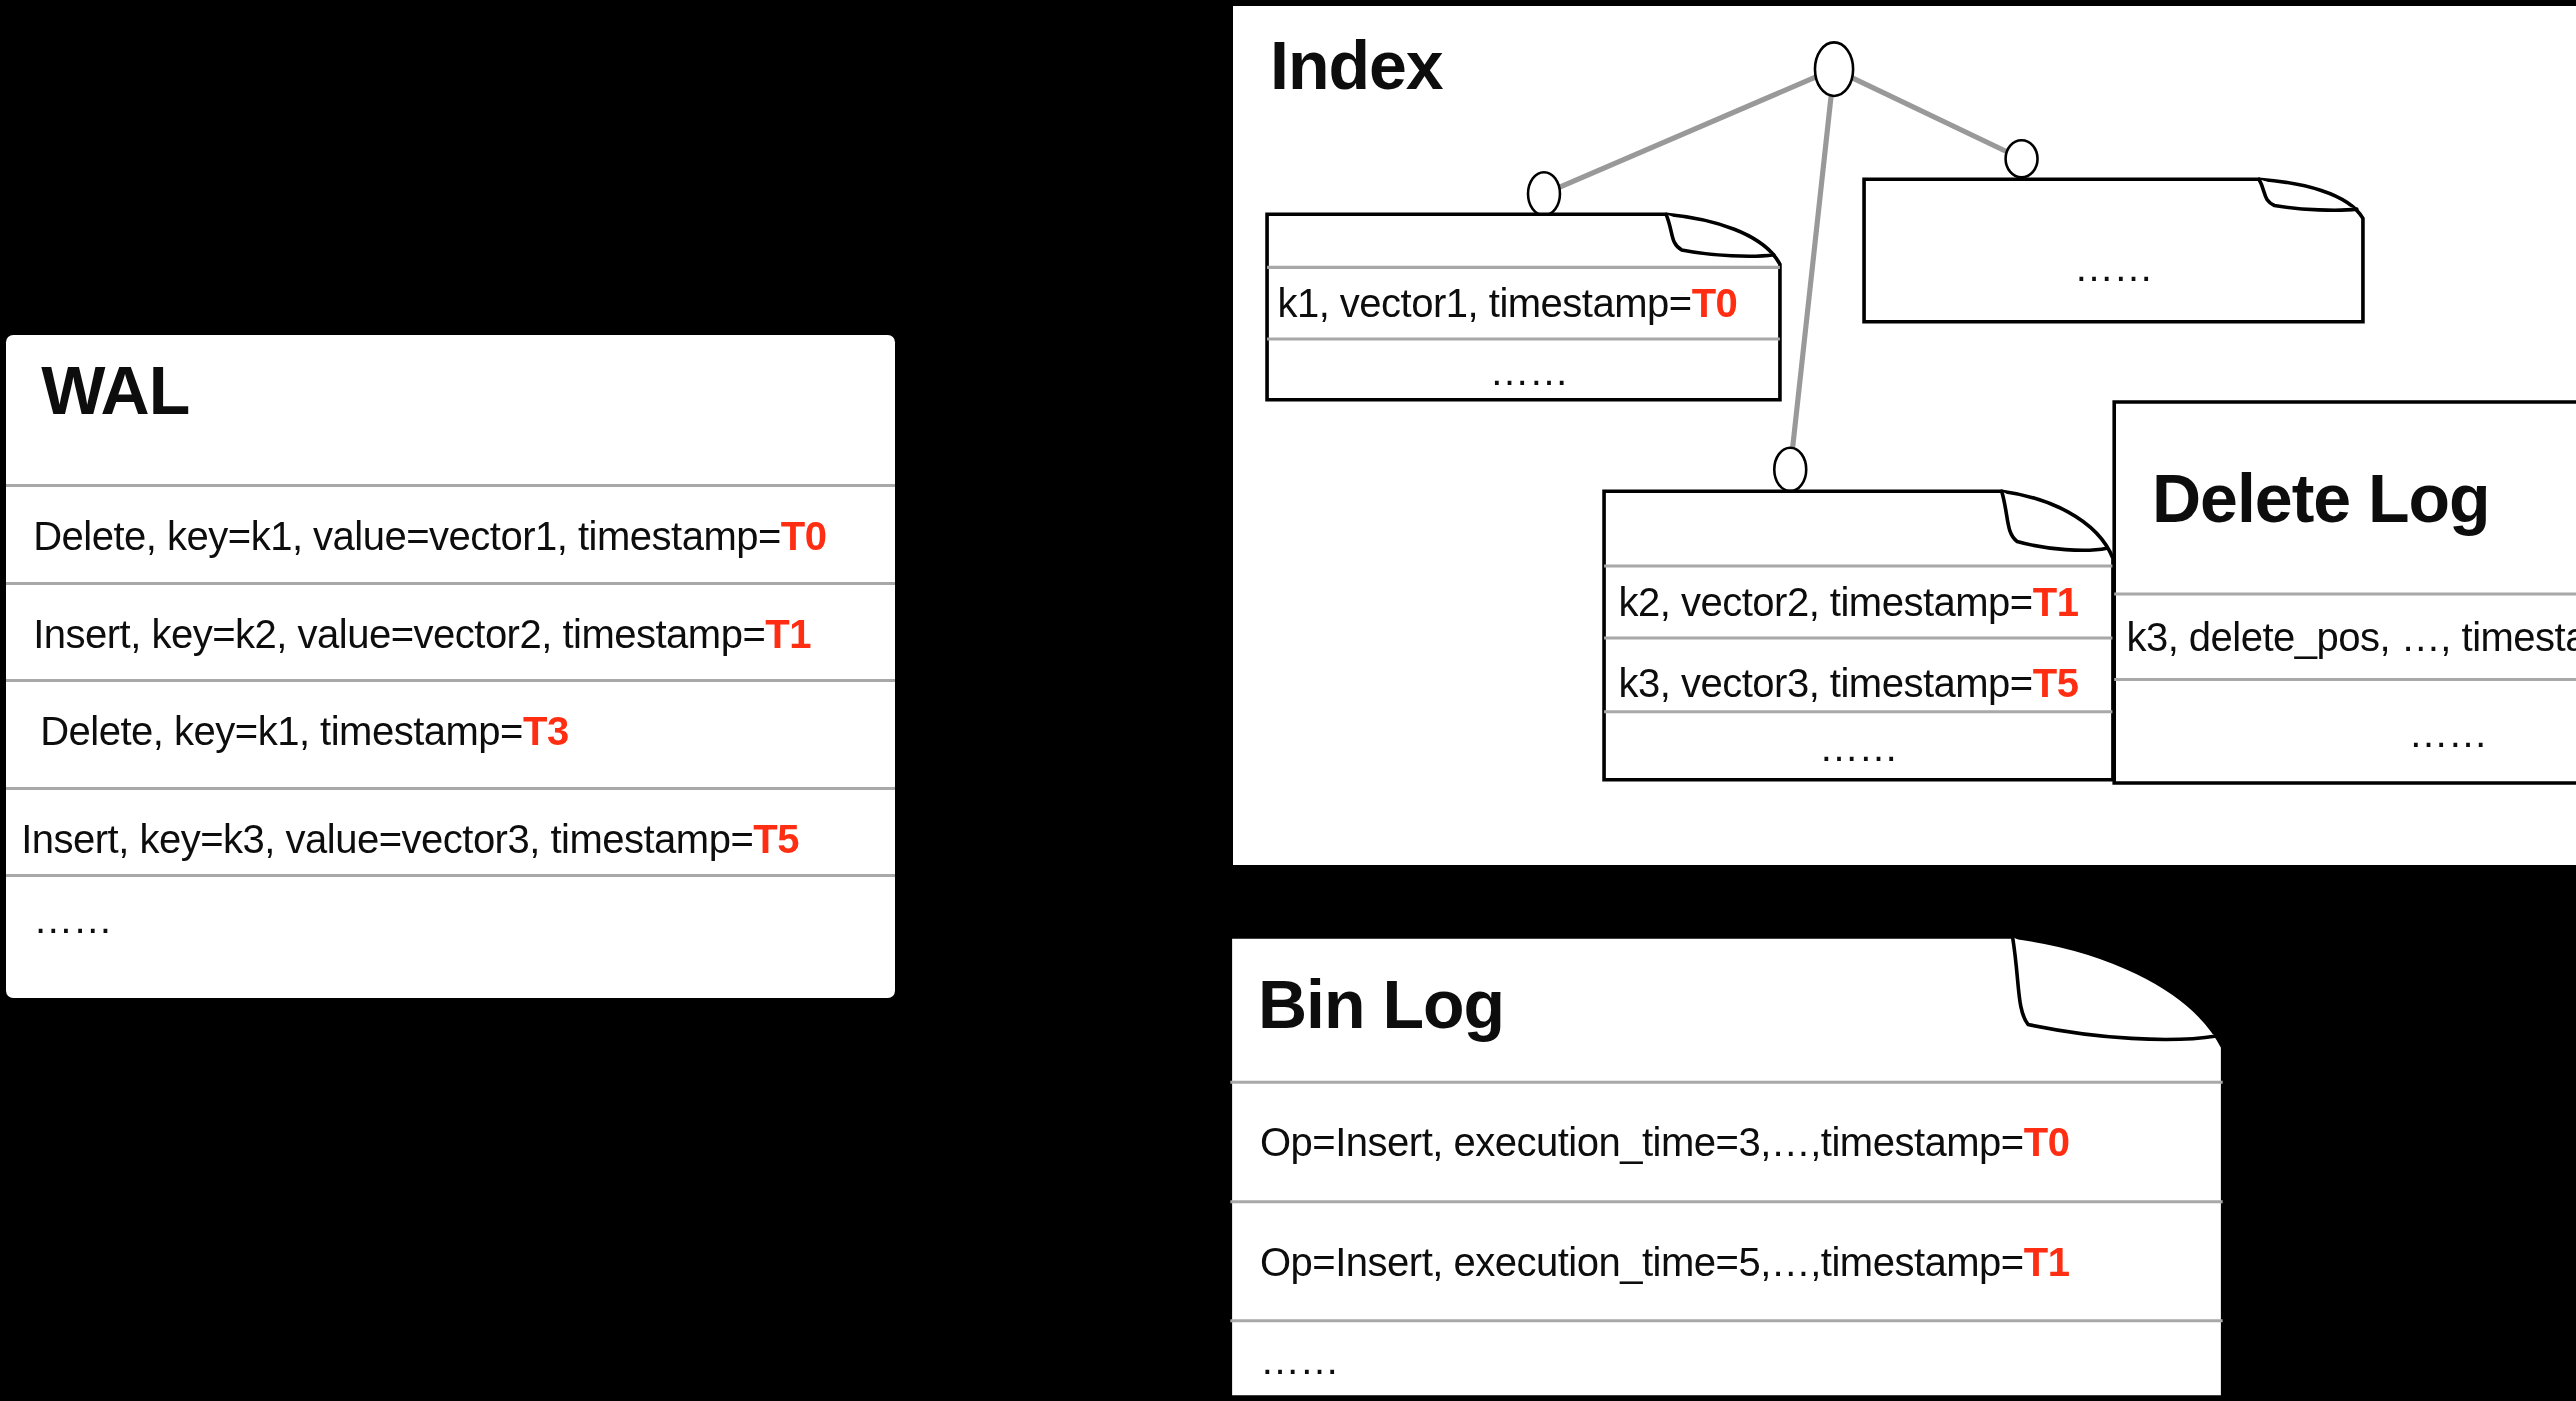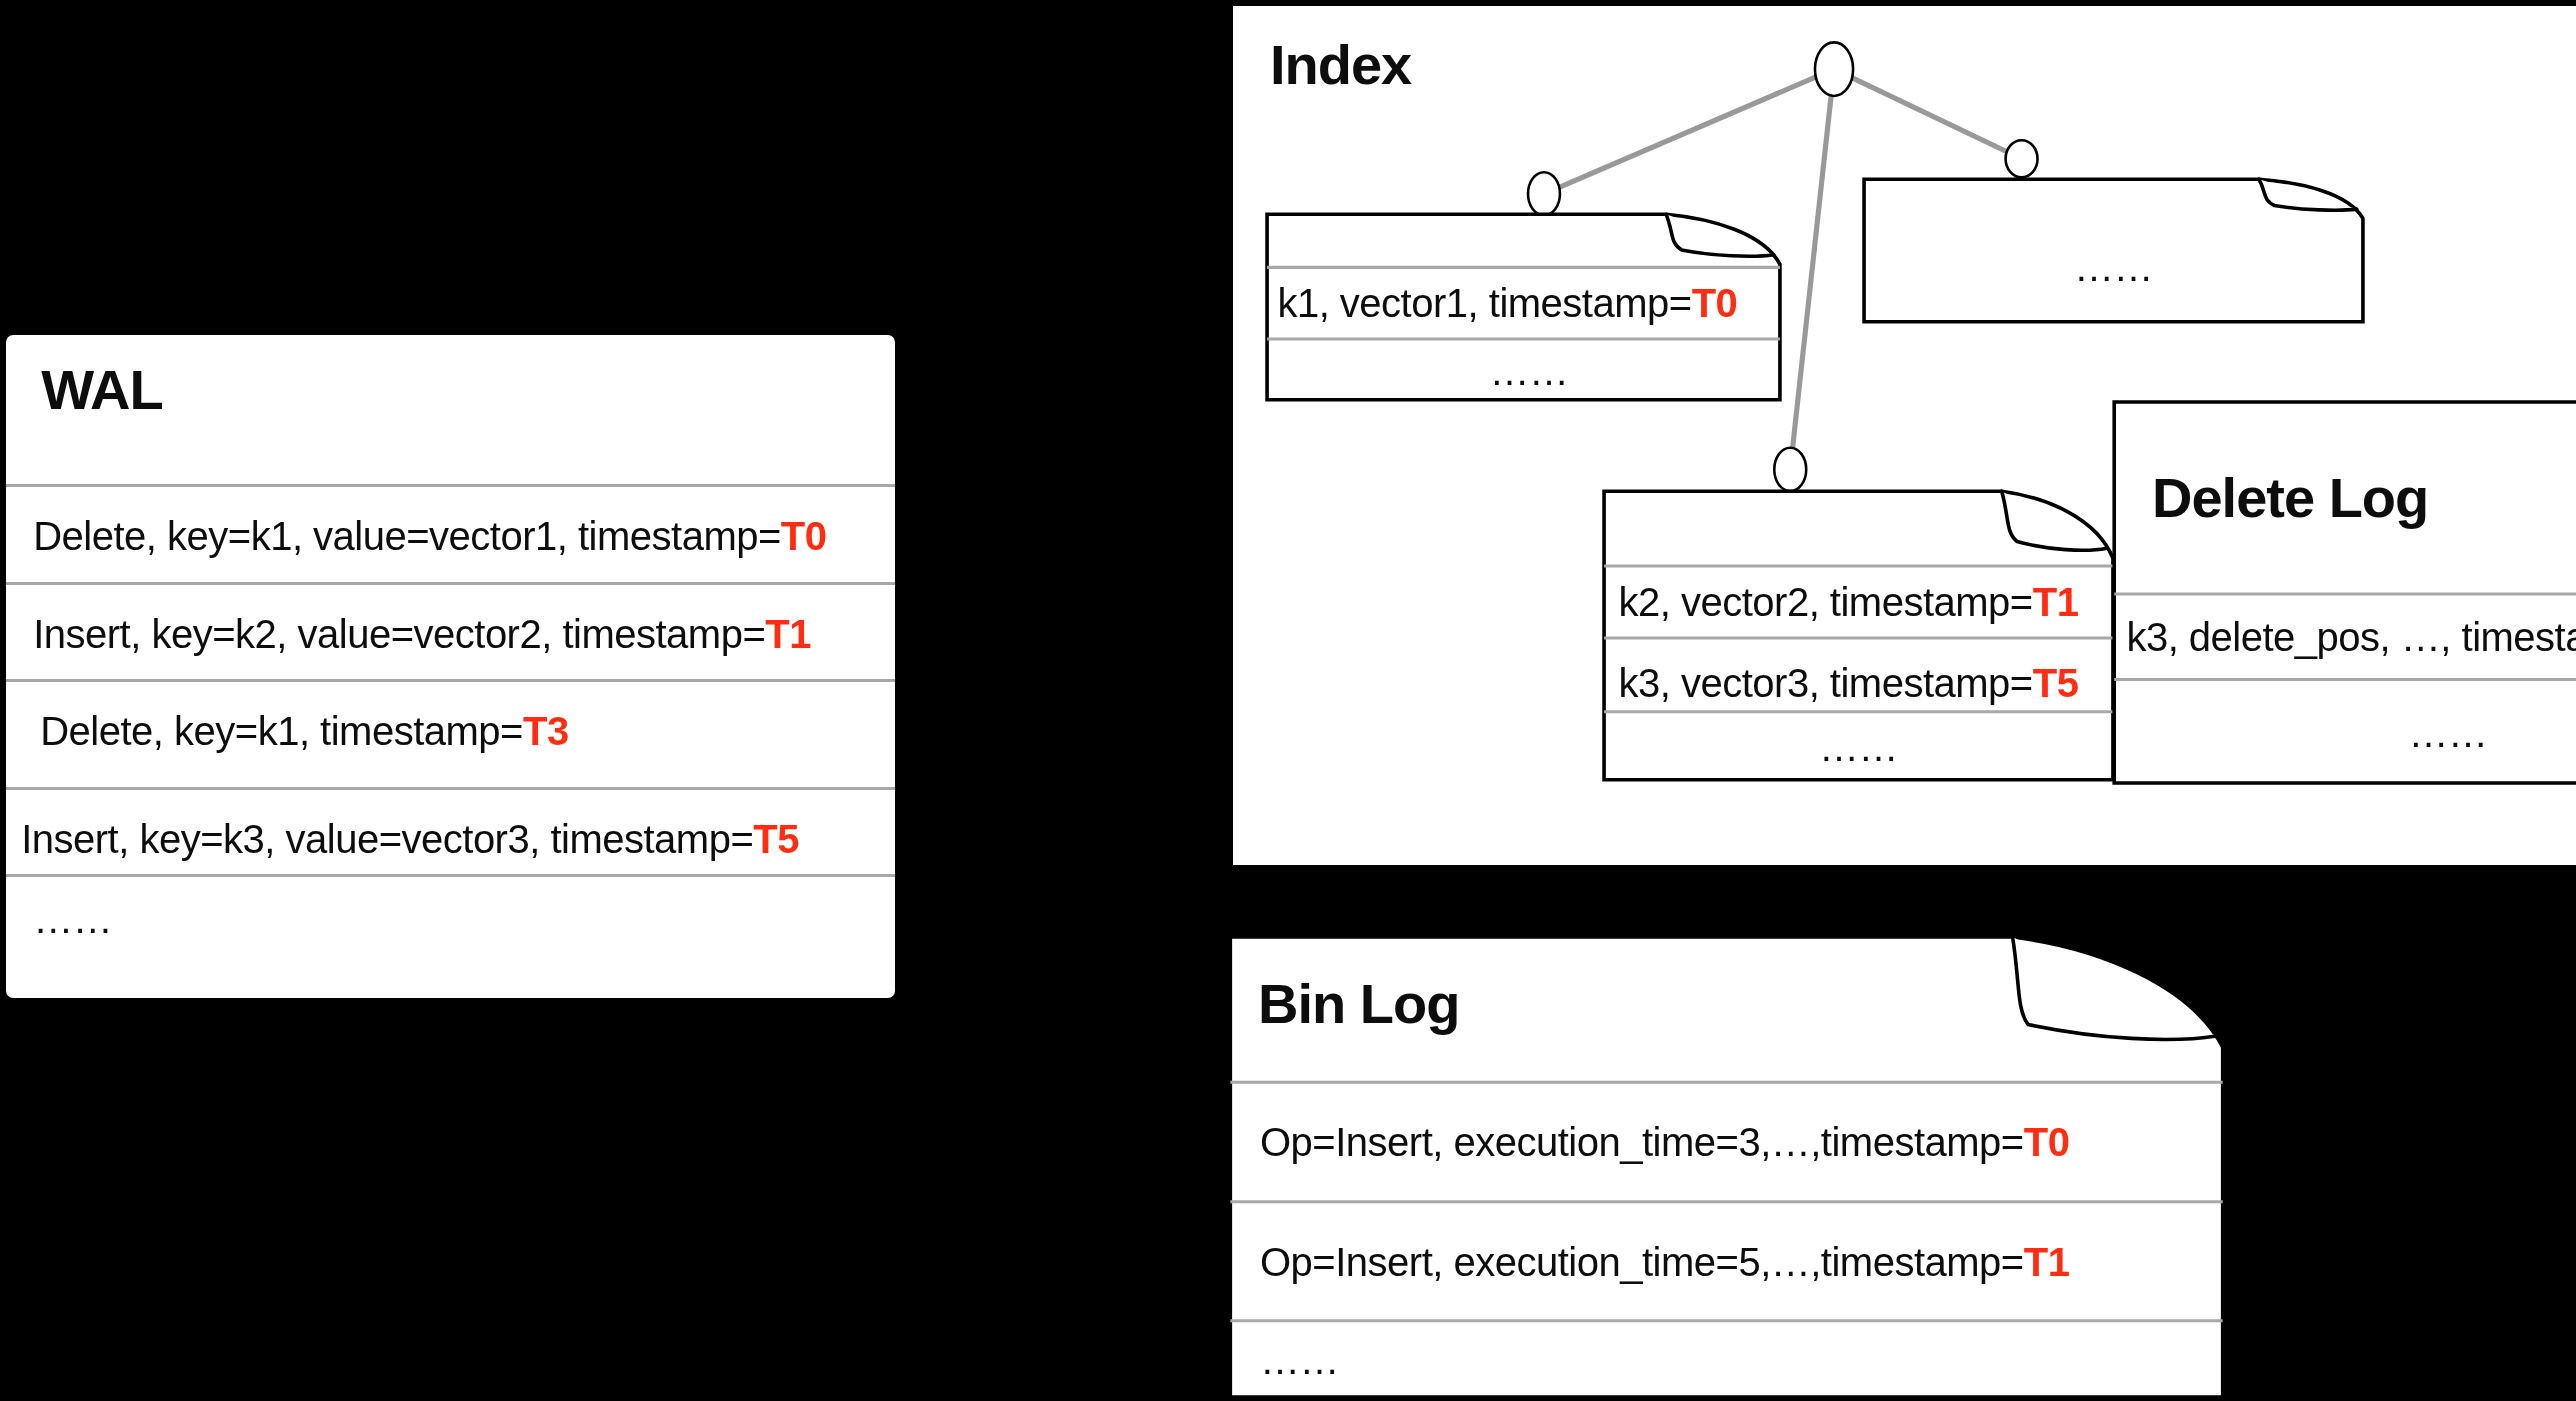--- a/index.html
+++ b/index.html
@@ -6,21 +6,21 @@
     --bg:#000; --panel:#fff; --ink:#0d0d0d; --accent:#ff2d12; --sep:#a8a8a8; --edge:#999;
   }
   html,body{margin:0;padding:0;background:var(--bg);}
   #canvas{
     position:relative; width:2817px; height:1402px; overflow:hidden;
     background:var(--bg);
     font-family:"Liberation Sans", sans-serif; color:var(--ink);
   }
   .panel{position:absolute; background:var(--panel);}
   .title{
-    position:absolute; font-weight:700; font-size:56px; letter-spacing:-1px;
+    position:absolute; font-weight:700; font-size:68px; letter-spacing:-1px;
     line-height:1; white-space:nowrap; display:flex; align-items:center;
   }
   .row{
     position:absolute; left:0; right:0; display:flex; align-items:center;
     font-size:40px; letter-spacing:-0.5px; line-height:1; white-space:nowrap;
   }
   .row .ts{color:var(--accent); font-weight:700;}
   .row.centered{justify-content:center;}
   .sep-top{border-top:3.1px solid var(--sep);}
   .dots-up{transform:translateY(-19.6px);}

